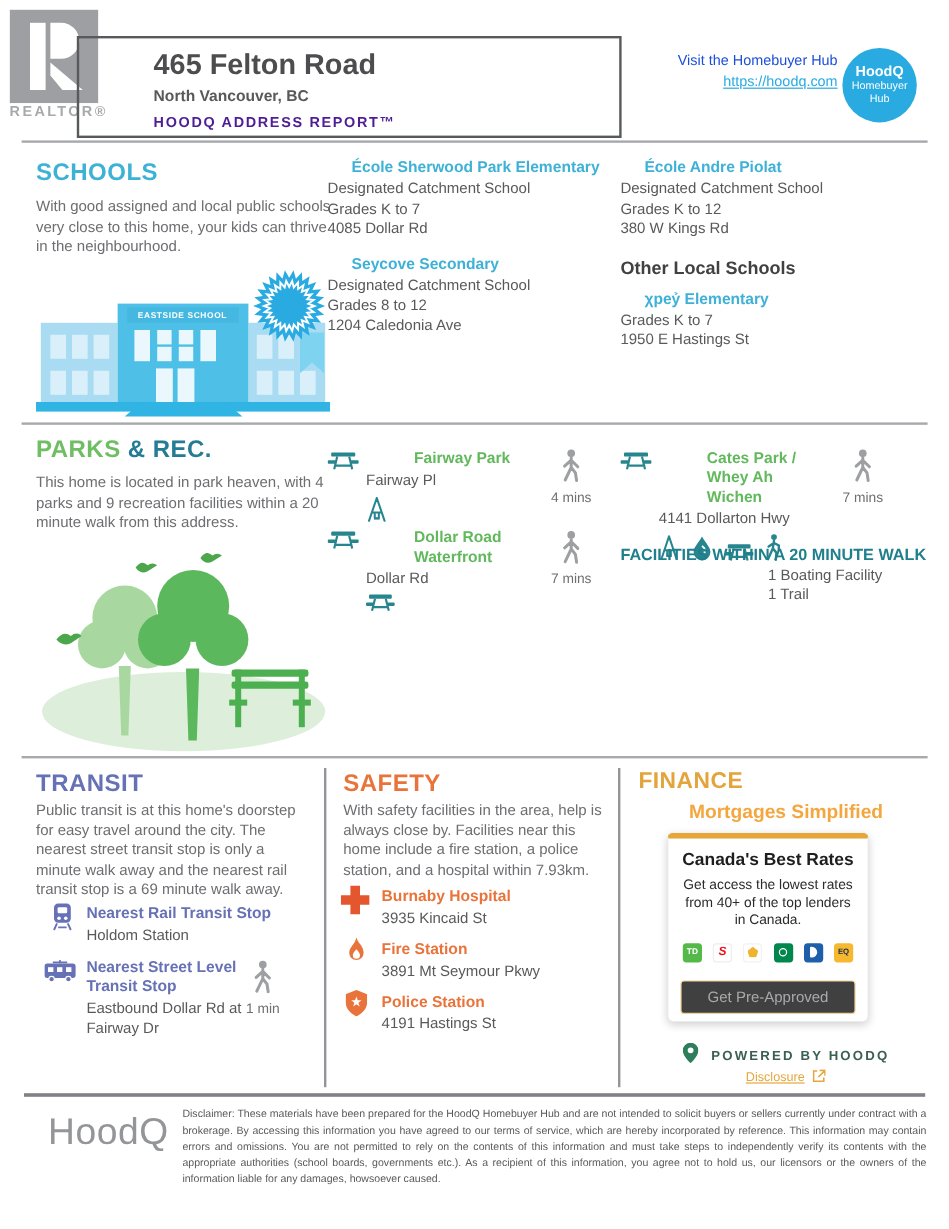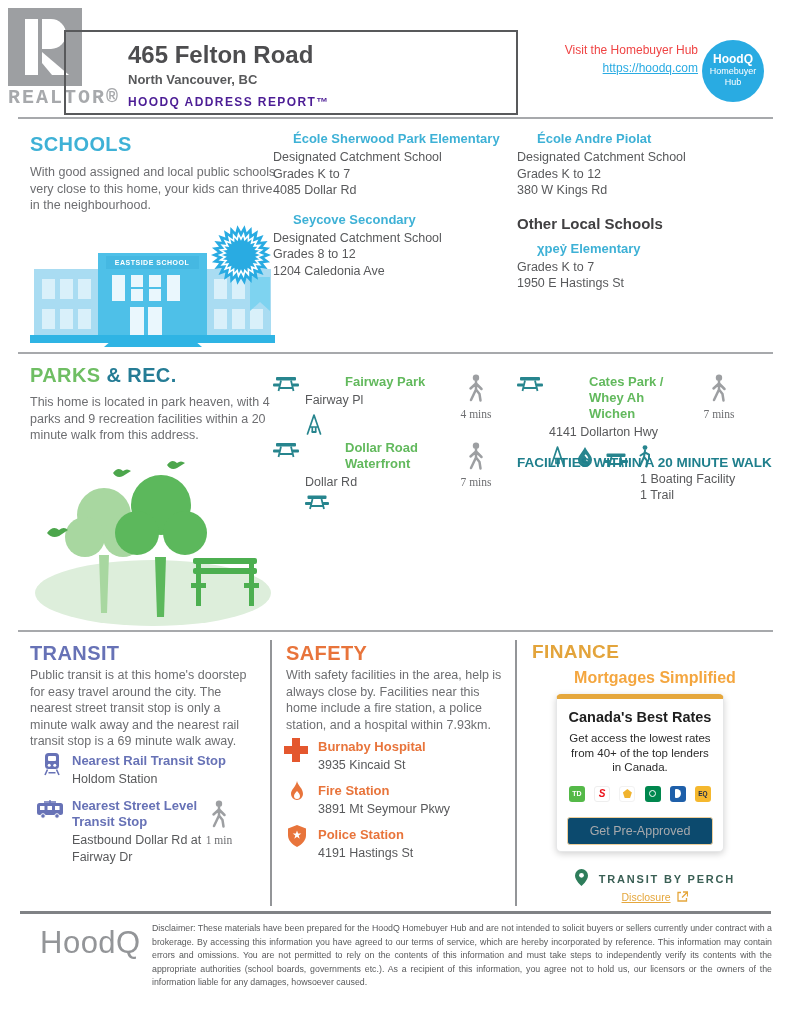--- a/index.html
+++ b/index.html
@@ -1,27 +1,27 @@
 <!DOCTYPE html>
 <html><head>
 <meta charset="utf-8">
 <style>
   * { box-sizing: border-box; margin: 0; padding: 0; }
   body { margin: 0; background: #fff; font-family: "Liberation Sans", sans-serif; }
   .page { position: relative; width: 791px; height: 1024px; background: #fff; overflow: hidden; }
 
   
   .realtor-logo { position: absolute; left: 8px; top: 8px; }
-  .realtor-text { position: absolute; left: 8px; top: 86px; font-size: 20px; letter-spacing: 2px; color: #A7A9AC; font-weight: bold; font-family: Liberation Mono, monospace; }
+  .realtor-text { position: absolute; left: 8px; top: 86px; font-size: 12px; letter-spacing: 2px; color: #A7A9AC; font-weight: bold; }
   .address-box { position: absolute; left: 64px; top: 30px; width: 454px; height: 85px; border: 2px solid #58595B; padding: 9px 0 0 62px; }
   .address-line1 { font-size: 24px; font-weight: bold; color: #4D4D4F; }
   .address-line2 { font-size: 13px; font-weight: bold; color: #58595B; margin-top: 3px; }
   .report-title { font-size: 12px; font-weight: bold; color: #4c1d95; letter-spacing: 1.4px; margin-top: 8px; }
   .hub-block { position: absolute; left: 540px; top: 43px; width: 158px; text-align: right; }
-  .hub-prompt { font-size: 12px; color: #ef4444; }
+  .hub-prompt { font-size: 12px; color: #1d4ed8; }
   .hub-link { font-size: 12px; color: #29ABE2; text-decoration: underline; display: inline-block; margin-top: 4px; cursor: pointer; }
   .hub-badge { position: absolute; left: 702px; top: 40px; width: 62px; height: 62px; border-radius: 50%; background: #29ABE2; color: #fff; text-align: center; padding-top: 12px; }
   .hub-badge .b1 { font-size: 12px; font-weight: bold; }
   .hub-badge .b2, .hub-badge .b3 { font-size: 9px; line-height: 1.25; }
 
   .hdiv { position: absolute; left: 18px; width: 755px; height: 2px; background: #A7A9AC; }
   .hdiv-footer { position: absolute; left: 20px; top: 911px; width: 751px; height: 3px; background: #808285; }
   .vdiv { position: absolute; top: 640px; height: 266px; width: 2px; background: #939598; }
 
   
@@ -45,21 +45,21 @@
   .parks-title { position: absolute; left: 30px; top: 364px; }
   .parks-title .g { color: #6FBE63; }
   .parks-title .t { color: #257C95; }
   .parks-intro { position: absolute; left: 30px; top: 394px; width: 252px; }
   .park-illo { position: absolute; left: 25px; top: 445px; }
   .park-entry { position: absolute; display: flex; }
   .park-entry .marker { flex: 0 0 26px; margin-right: 6px; padding-top: 2px; }
   .park-entry .entry-name { color: #62B95D; margin-bottom: 2px; padding-left: 40px; }
   .amenity-row { margin-top: 4px; display: flex; gap: 9px; align-items: flex-end; }
   .walk { position: absolute; width: 48px; text-align: center; }
-  .walk .t { font-size: 11.5px; color: #6D6E71; margin-top: 2px; font-family: Liberation Serif, serif; }
+  .walk .t { font-size: 11.5px; color: #6D6E71; margin-top: 2px; }
   .facilities-title { position: absolute; left: 517px; top: 455px; font-size: 13.5px; font-weight: bold; color: #1F7F8C; }
   .fac-col { position: absolute; top: 471px; }
   .fac-col div { font-size: 12.5px; color: #58595B; line-height: 16px; }
 
   
   .transit-title { position: absolute; left: 30px; top: 642px; color: #6772B6; }
   .transit-intro { position: absolute; left: 30px; top: 667px; width: 230px; }
   .transit-entry { position: absolute; }
   .transit-entry .entry-name { color: #6772B6; margin-bottom: 2px; }
   .t-icon { position: absolute; }
@@ -79,21 +79,21 @@
   .lender { width: 16px; height: 16px; border-radius: 3px; display: flex; align-items: center; justify-content: center; font-weight: bold; }
   .lender.td { background: #54B948; color: #fff; font-size: 7px; }
   .lender.scotia { background: #fff; border: 1px solid #eee; color: #EC111A; font-size: 10px; font-style: italic; }
   .lender.cibc { background: #fff; border: 1px solid #f2f2f2; }
   .lender.cibc i { display: block; width: 9px; height: 9px; background: #F0B32E; clip-path: polygon(50% 0,100% 38%,80% 100%,20% 100%,0 38%); }
   .lender.desj { background: #00874E; }
   .lender.desj i { display: block; width: 7px; height: 7px; border: 1.6px solid #fff; border-radius: 50%; }
   .lender.rbc { background: #1E5FA9; }
   .lender.rbc i { display: block; width: 6px; height: 9px; background: #fff; border-radius: 1px 5px 5px 1px; }
   .lender.eq { background: #F5B82E; color: #1B2A4A; font-size: 6.5px; }
-  .preapproved-btn { display: block; width: 146px; margin: 15px auto 0 auto; border: 1px solid #EECF9B; border-radius: 3px; background: #0c4a6e; padding: 6px 0; font-size: 12.5px; color: #A7A9AC; font-family: "Liberation Sans", sans-serif; cursor: pointer; }
+  .preapproved-btn { display: block; width: 146px; margin: 15px auto 0 auto; border: 1px solid #EECF9B; border-radius: 3px; background: #404040; padding: 6px 0; font-size: 12.5px; color: #A7A9AC; font-family: "Liberation Sans", sans-serif; cursor: pointer; }
   .powered-row { position: absolute; left: 532px; top: 869px; width: 246px; text-align: center; font-size: 11px; font-weight: bold; letter-spacing: 1.8px; color: #3A5F54; }
   .powered-row svg { vertical-align: -3px; margin-right: 6px; }
   .disclosure-row { position: absolute; left: 532px; top: 891px; width: 246px; text-align: center; font-size: 10.5px; }
   .disclosure-link { color: #E5A73C; text-decoration: underline; cursor: pointer; }
 
   
   .footer-logo { position: absolute; left: 40px; top: 925px; font-size: 31px; color: #939598; letter-spacing: 0.5px; }
   .footer-disclaimer { position: absolute; left: 152px; top: 922px; width: 620px; font-size: 8.8px; color: #58595B; line-height: 13.5px; text-align: justify; }
 </style>
 </head>
@@ -441,21 +441,21 @@
         </span>
     </div>
     <button class="preapproved-btn">Get Pre-Approved</button>
   </div>
 
   <div class="powered-row">
     <svg width="13" height="17">
         <path d="M6.5 0 A6.5 6.5 0 0 0 0 6.5 C0 11.5 6.5 17 6.5 17 S13 11.5 13 6.5 A6.5 6.5 0 0 0 6.5 0 Z" fill="#2E7D5B"></path>
         <circle cx="6.5" cy="6.3" r="2.4" fill="#fff"></circle>
       </svg>
-    <span>TRANSIT BY PERCH</span>
+    <span>POWERED BY HOODQ</span>
   </div>
   <div class="disclosure-row">
     <a class="disclosure-link">Disclosure</a>
     <svg width="11" height="11" style="vertical-align:-1px; margin-left:4px">
         <path d="M4 1.5 H1 V10 H9.5 V7 M6 1 h4.5 v4.5 M10.5 1 L5 6.5" stroke="#E5A73C" stroke-width="1.3" fill="none"></path>
       </svg>
   </div>
 
   <div class="hdiv-footer"></div>
   <div class="footer-logo">HoodQ</div>

